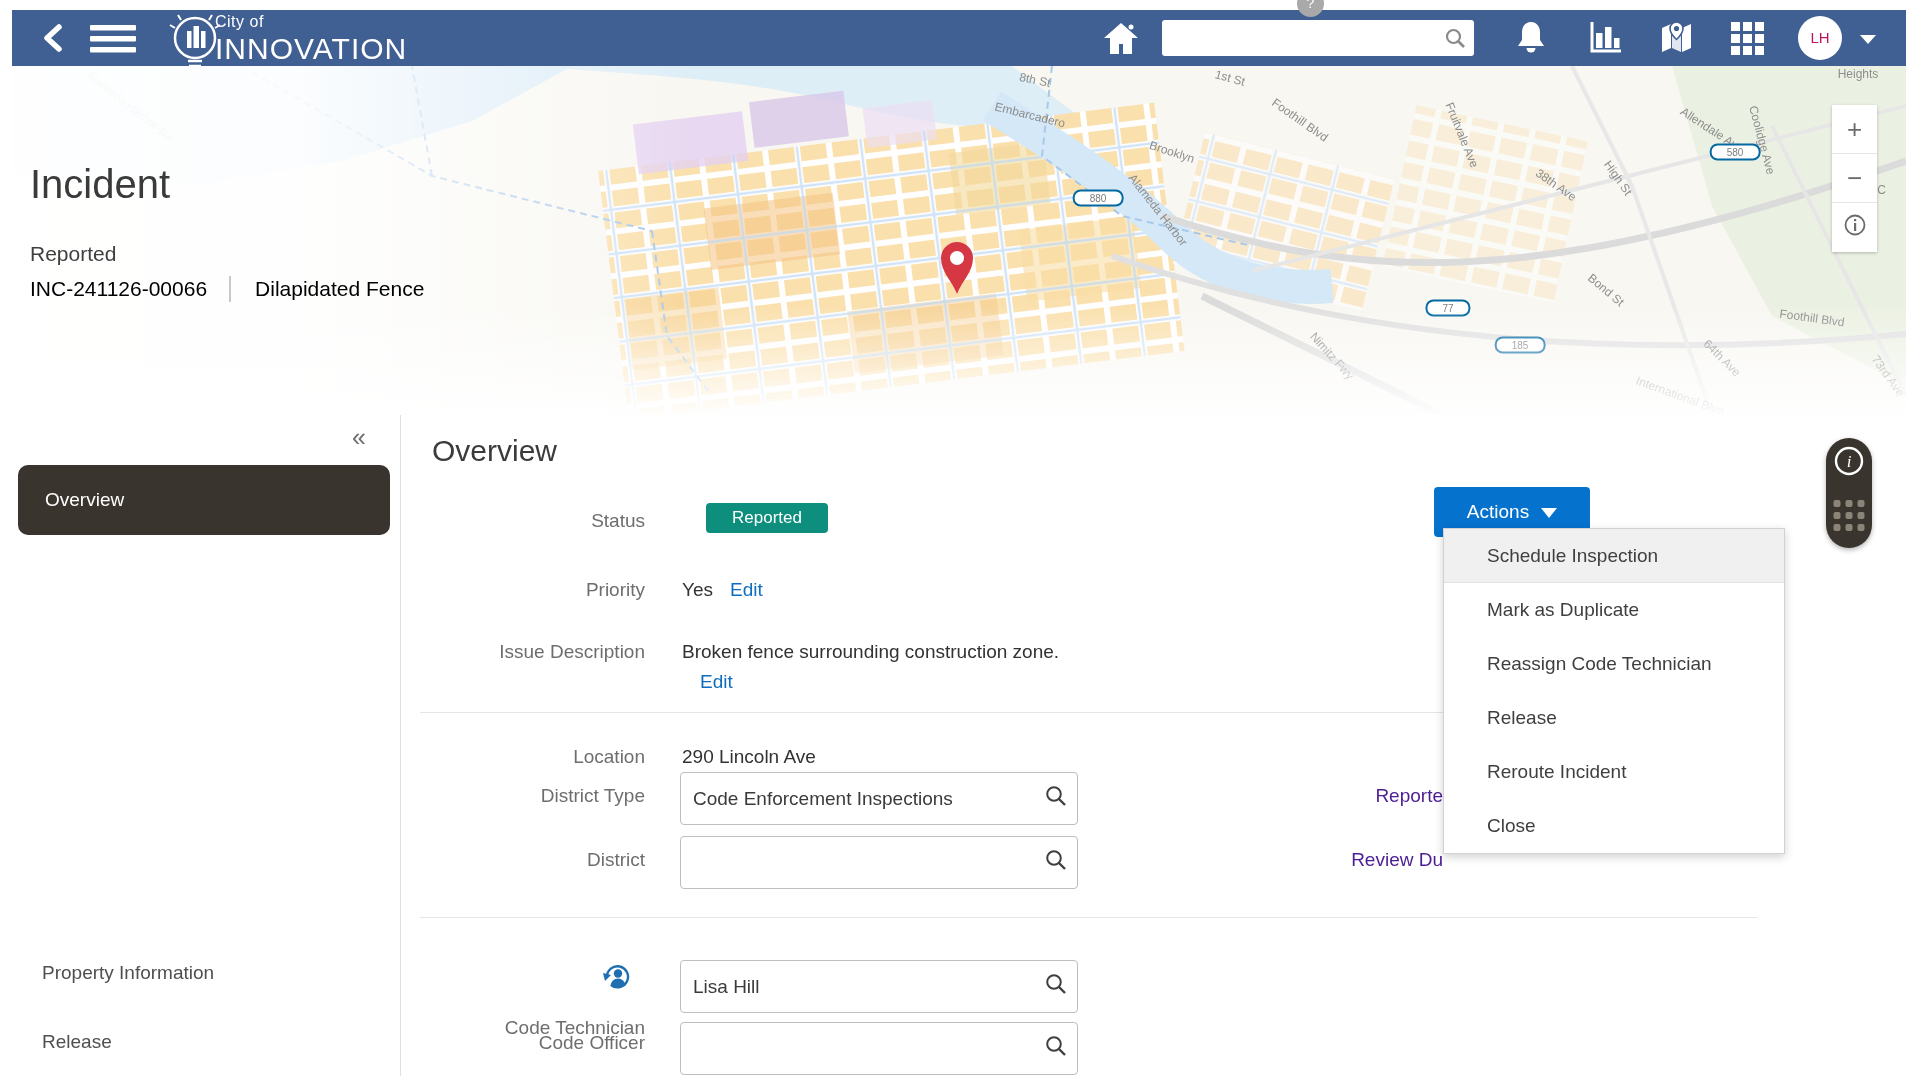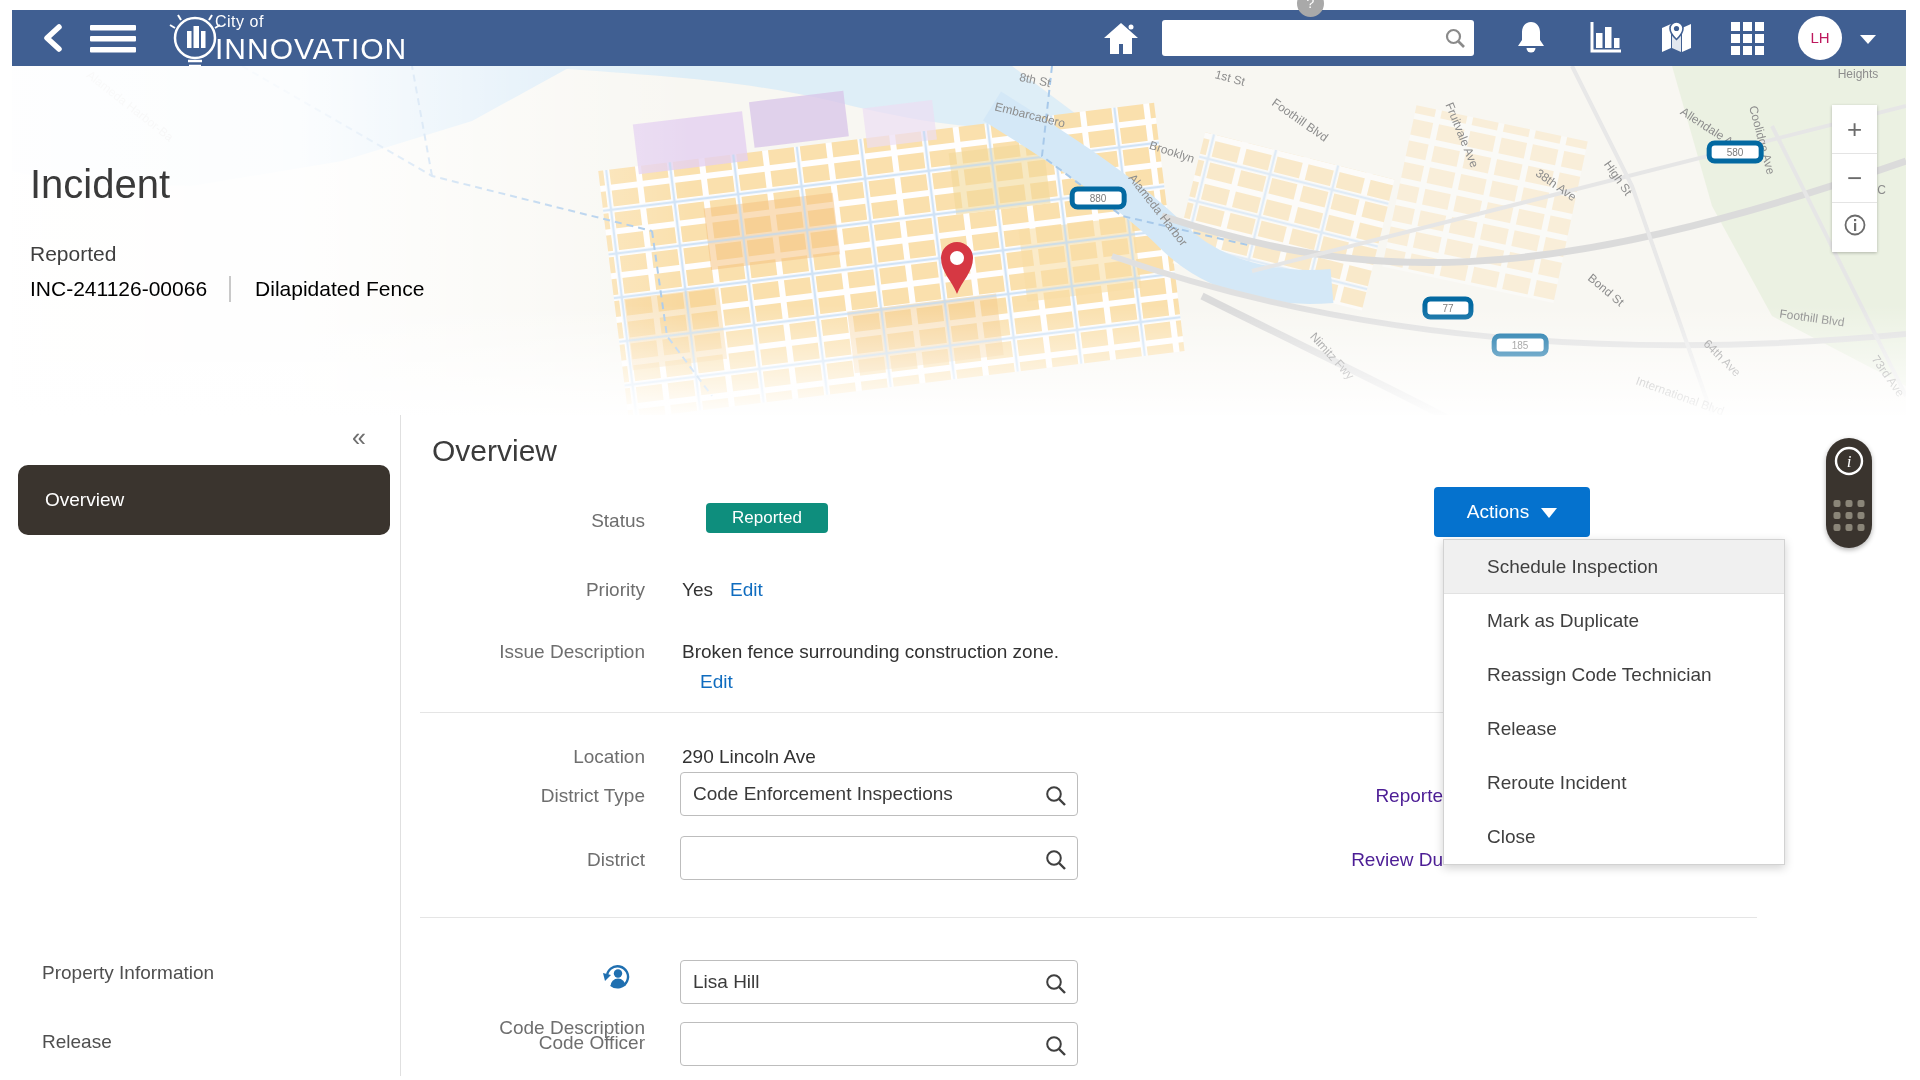--- a/index.html
+++ b/index.html
@@ -17,21 +17,21 @@
   .searchbox svg { position:absolute; right:8px; top:8px; }
   .help-badge { position:absolute; left:1285px; top:-20px; width:27px; height:27px; border-radius:50%; background:#a9a9a9; color:#fff; font-size:14px; text-align:center; line-height:27px; z-index:6; cursor:pointer; }
   .avatar { position:absolute; left:1786px; top:6px; width:44px; height:44px; border-radius:50%; background:#fff; color:#be185d; font-size:15px; text-align:center; line-height:44px; cursor:pointer; }
   .caret-down { position:absolute; left:1848px; top:25px; width:0; height:0; border-left:8px solid transparent; border-right:8px solid transparent; border-top:9px solid #fff; cursor:pointer; }
 
   
   .banner { position:absolute; left:0; top:56px; width:1894px; height:349px; overflow:hidden; background:#f6f4ee; }
   .banner > svg.mapart { position:absolute; left:0; top:0; }
   #map-labels { position:absolute; inset:0; }
   .maplabel { position:absolute; font-size:12px; color:#8d8d8d; white-space:nowrap; }
-  .shield { position:absolute; transform:translate(-50%,-50%); background:#fff; border:5px solid #0369a1; border-radius:8px; font-size:10px; color:#7c7c7c; padding:1px 15px; }
+  .shield { position:absolute; transform:translate(-50%,-50%); background:#fff; border:2px solid #0369a1; border-radius:8px; font-size:10px; color:#7c7c7c; padding:1px 15px; }
   .wash { position:absolute; inset:0; background:rgba(255,255,255,.26); }
   .fade-left { position:absolute; left:0; top:0; width:680px; height:100%; background:linear-gradient(90deg, rgba(255,255,255,.97) 0%, rgba(255,255,255,.9) 42%, rgba(255,255,255,0) 100%); }
   .fade-bottom { position:absolute; left:0; bottom:0; width:100%; height:110px; background:linear-gradient(rgba(255,255,255,0), rgba(255,255,255,.96)); }
   .map-pin { position:absolute; left:921px; top:170px; }
   .map-controls { position:absolute; left:1820px; top:39px; width:45px; background:#fff; box-shadow:0 1px 3px rgba(0,0,0,.25); }
   .map-ctl { width:45px; height:49px; border:none; background:#fff; border-bottom:1px solid #e4e4e4; font-size:26px; color:#6b6b6b; cursor:pointer; line-height:45px; }
   .map-ctl:last-child { border-bottom:none; }
   .title-block { position:absolute; left:18px; top:96px; }
   .page-title { font-size:40px; font-weight:400; color:#3a3a3a; }
   .status-line { margin-top:35px; font-size:21px; color:#3f3f3f; }
@@ -44,28 +44,28 @@
   .vdivider { position:absolute; left:388px; top:0; width:1px; height:661px; background:#e0e0e0; }
   .nav-pill { position:absolute; left:6px; top:50px; width:372px; height:70px; background:#3a342e; border-radius:10px; color:#fff; font-size:19px; line-height:70px; padding-left:27px; cursor:pointer; }
   .nav-item { position:absolute; left:30px; height:26px; line-height:26px; font-size:19px; color:#4f4f4f; cursor:pointer; white-space:nowrap; }
 
   .ov-heading { position:absolute; left:420px; top:19px; font-size:30px; font-weight:400; color:#3b3b3b; }
   .flabel { position:absolute; left:280px; width:353px; text-align:right; font-size:19px; color:#6e6e6e; height:26px; line-height:26px; white-space:nowrap; }
   .fvalue { position:absolute; font-size:19px; color:#323232; height:26px; line-height:26px; white-space:nowrap; }
   .link { color:#0f6cbf; cursor:pointer; }
   .badge { position:absolute; left:694px; top:88px; width:122px; height:30px; background:#0e8e7d; border-radius:4px; color:#fff; font-size:17px; text-align:center; line-height:30px; cursor:default; }
   .hdivider { position:absolute; left:408px; width:1337px; height:1px; background:#e5e5e5; }
-  .lov { position:absolute; left:668px; width:398px; height:44px; }
+  .lov { position:absolute; left:668px; width:398px; height:53px; }
   .lov input { width:100%; height:100%; border:1px solid #bdbdbd; border-radius:4px; font-size:19px; color:#3a3a3a; padding:0 40px 0 12px; outline:none; font-family:"Liberation Sans",sans-serif; }
   .lov svg { position:absolute; right:11px; top:13px; }
   .rlabel { position:absolute; width:200px; text-align:right; font-size:19px; color:#4c1d95; height:26px; line-height:26px; overflow:hidden; }
 
   .actions-btn { position:absolute; left:1422px; top:72px; width:156px; height:50px; background:#0572ce; border:none; border-radius:4px; color:#fff; font-size:19px; cursor:pointer; }
   .actions-btn .tri { display:inline-block; margin-left:12px; width:0; height:0; border-left:8px solid transparent; border-right:8px solid transparent; border-top:10px solid #fff; vertical-align:middle; }
-  .dropdown { position:absolute; left:1431px; top:124px; width:342px; background:#22c55e; border:1px solid #d2d2d2; box-shadow:0 3px 9px rgba(0,0,0,.18); z-index:20; }
+  .dropdown { position:absolute; left:1431px; top:113px; width:342px; background:#22c55e; border:1px solid #d2d2d2; box-shadow:0 3px 9px rgba(0,0,0,.18); z-index:20; }
   .menu-item { height:54px; line-height:54px; padding-left:43px; font-size:19px; color:#3f3f3f; cursor:pointer; background:#fff; }
   .menu-item.highlighted { background:#f0f0f0; border-bottom:1px solid #e2e2e2; }
 
   .feedback-widget { position:absolute; left:1814px; top:428px; width:46px; height:110px; background:#3a342e; border-radius:23px; box-shadow:0 2px 5px rgba(0,0,0,.3); z-index:30; cursor:pointer; }
   .fw-dots { position:absolute; left:50%; top:62px; transform:translateX(-50%); display:grid; grid-template-columns:repeat(3,7px); grid-gap:5px; }
   .fw-dots i { width:7px; height:7px; border-radius:2px; background:#8a8578; }
 </style>
 </head>
 <body>
 
@@ -325,21 +325,21 @@
       <path d="M8.5,24 a7.5,7.5 0 0 1 15,0 Z" fill="#1f6fb0"></path>
     </svg>
     <div class="lov" style="top:545px;">
       <input type="text" value="Lisa Hill" style="">
       <svg width="22" height="22" viewBox="0 0 22 22">
           <circle cx="9" cy="9" r="6.8" fill="none" stroke="#3f3f3f" stroke-width="2"></circle>
           <line x1="14" y1="14" x2="20" y2="20" stroke="#3f3f3f" stroke-width="2.4"></line>
         </svg>
     </div>
 
-    <div class="flabel" style="top:600px;">Code Description</div>
+    <div class="flabel" style="top:600px;">Code Technician</div>
     <div class="flabel" style="top:615px;">Code Officer</div>
     <div class="lov" style="top:607px;">
       <input type="text" value="" style="">
       <svg width="22" height="22" viewBox="0 0 22 22">
           <circle cx="9" cy="9" r="6.8" fill="none" stroke="#3f3f3f" stroke-width="2"></circle>
           <line x1="14" y1="14" x2="20" y2="20" stroke="#3f3f3f" stroke-width="2.4"></line>
         </svg>
     </div>
 
     <button class="actions-btn">

